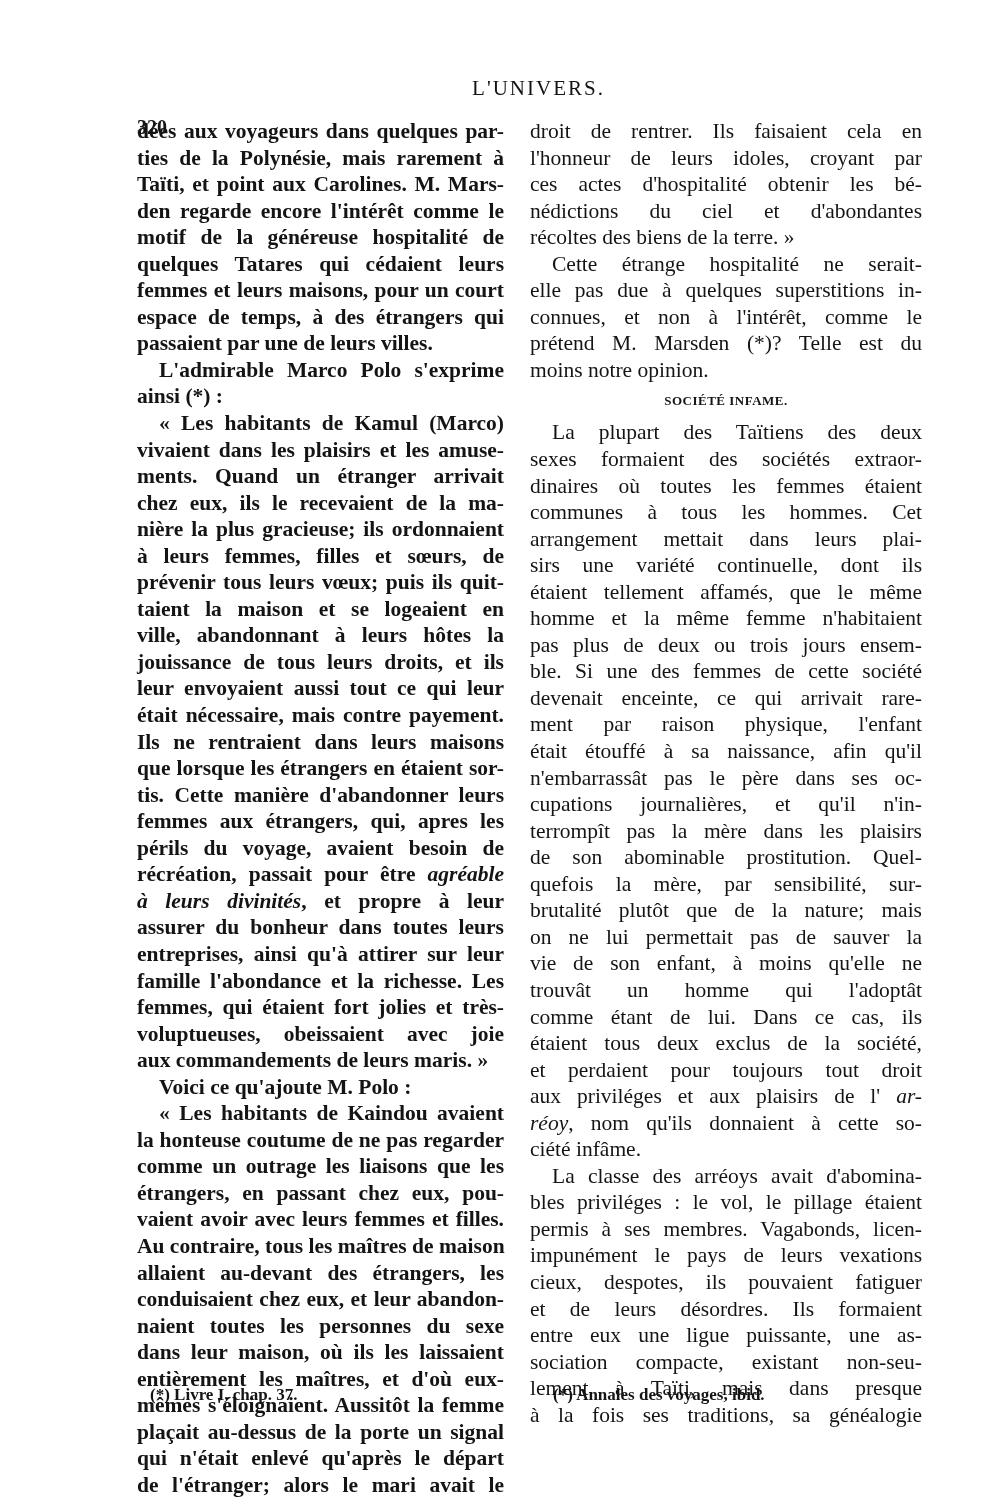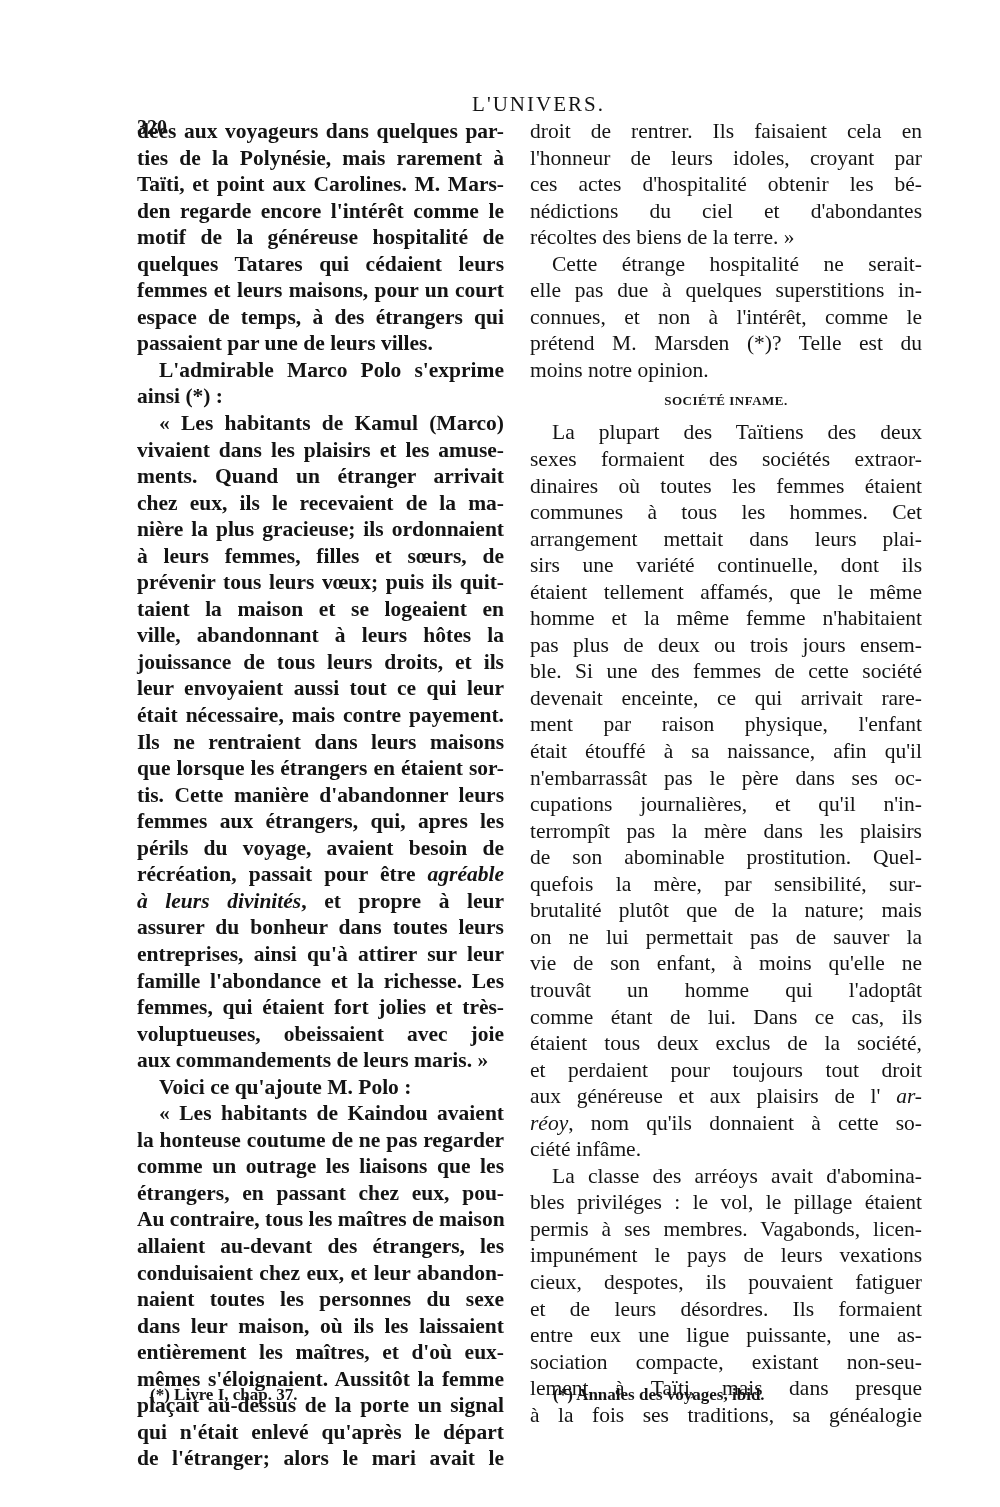--- a/index.html
+++ b/index.html
@@ -1,20 +1,20 @@
 <!DOCTYPE html>
 <html><head>
 <meta charset="utf-8">
 <style>
   html, body { margin: 0; padding: 0; background: #ffffff; }
   body { width: 1000px; height: 1507px; position: relative; overflow: hidden;
          font-family: "Liberation Serif", "DejaVu Serif", serif; color: #141414; }
   .header { position: absolute; top: 76px; left: 137px; width: 803px; height: 30px; }
   .page-number { position: absolute; left: 0; top: 0; font-size: 20px; font-weight: bold; margin-top: 40px; }
-  .running-title { position: absolute; left: 0; right: 0; top: 0; text-align: center; font-size: 21px; letter-spacing: 2px; margin-top: 16px; }
+  .running-title { position: absolute; left: 0; right: 0; top: 0; text-align: center; font-size: 21px; letter-spacing: 2px; }
   .column { position: absolute; top: 118px; }
   .col-left { left: 137px; width: 367px; font-weight: bold; }
   .col-right { left: 530px; width: 392px; }
   .line { height: 26.55px; line-height: 26.55px; font-size: 21.5px; white-space: nowrap;
           text-align: justify; text-align-last: justify; overflow: visible; }
   .line.last { text-align-last: left; }
   .line.indent { padding-left: 22px; }
   .line.heading { text-align-last: center; font-size: 13px; font-weight: bold;
                   letter-spacing: 0.5px; height: 36px; line-height: 36px; }
   em { font-style: italic; }
@@ -65,20 +65,21 @@
     <div class="line"><span>entreprises, ainsi qu'à attirer sur leur</span></div>
     <div class="line"><span>famille l'abondance et la richesse. Les</span></div>
     <div class="line"><span>femmes, qui étaient fort jolies et très-</span></div>
     <div class="line"><span>voluptueuses, obeissaient avec joie</span></div>
     <div class="line last"><span>aux commandements de leurs maris. »</span></div>
     <div class="line last indent"><span>Voici ce qu'ajoute M. Polo :</span></div>
     <div class="line indent"><span>« Les habitants de Kaindou avaient</span></div>
     <div class="line"><span>la honteuse coutume de ne pas regarder</span></div>
     <div class="line"><span>comme un outrage les liaisons que les</span></div>
     <div class="line"><span>étrangers, en passant chez eux, pou-</span></div>
+    <div class="line"><span>vaient avoir avec leurs femmes et filles.</span></div>
     <div class="line"><span>Au contraire, tous les maîtres de maison</span></div>
     <div class="line"><span>allaient au-devant des étrangers, les</span></div>
     <div class="line"><span>conduisaient chez eux, et leur abandon-</span></div>
     <div class="line"><span>naient toutes les personnes du sexe</span></div>
     <div class="line"><span>dans leur maison, où ils les laissaient</span></div>
     <div class="line"><span>entièrement les maîtres, et d'où eux-</span></div>
     <div class="line"><span>mêmes s'éloignaient. Aussitôt la femme</span></div>
     <div class="line"><span>plaçait au-dessus de la porte un signal</span></div>
     <div class="line"><span>qui n'était enlevé qu'après le départ</span></div>
     <div class="line"><span>de l'étranger; alors le mari avait le</span></div>
@@ -113,21 +114,21 @@
     <div class="line"><span>terrompît pas la mère dans les plaisirs</span></div>
     <div class="line"><span>de son abominable prostitution. Quel-</span></div>
     <div class="line"><span>quefois la mère, par sensibilité, sur-</span></div>
     <div class="line"><span>brutalité plutôt que de la nature; mais</span></div>
     <div class="line"><span>on ne lui permettait pas de sauver la</span></div>
     <div class="line"><span>vie de son enfant, à moins qu'elle ne</span></div>
     <div class="line"><span>trouvât un homme qui l'adoptât</span></div>
     <div class="line"><span>comme étant de lui. Dans ce cas, ils</span></div>
     <div class="line"><span>étaient tous deux exclus de la société,</span></div>
     <div class="line"><span>et perdaient pour toujours tout droit</span></div>
-    <div class="line"><span>aux généreuse et aux plaisirs de l'</span> <em>ar-</em></div>
+    <div class="line"><span>aux priviléges et aux plaisirs de l'</span> <em>ar-</em></div>
     <div class="line"><em>réoy</em><span>, nom qu'ils donnaient à cette so-</span></div>
     <div class="line last"><span>ciété infâme.</span></div>
     <div class="line indent"><span>La classe des arréoys avait d'abomina-</span></div>
     <div class="line"><span>bles priviléges : le vol, le pillage étaient</span></div>
     <div class="line"><span>permis à ses membres. Vagabonds, licen-</span></div>
     <div class="line"><span>impunément le pays de leurs vexations</span></div>
     <div class="line"><span>cieux, despotes, ils pouvaient fatiguer</span></div>
     <div class="line"><span>et de leurs désordres. Ils formaient</span></div>
     <div class="line"><span>entre eux une ligue puissante, une as-</span></div>
     <div class="line"><span>sociation compacte, existant non-seu-</span></div>

